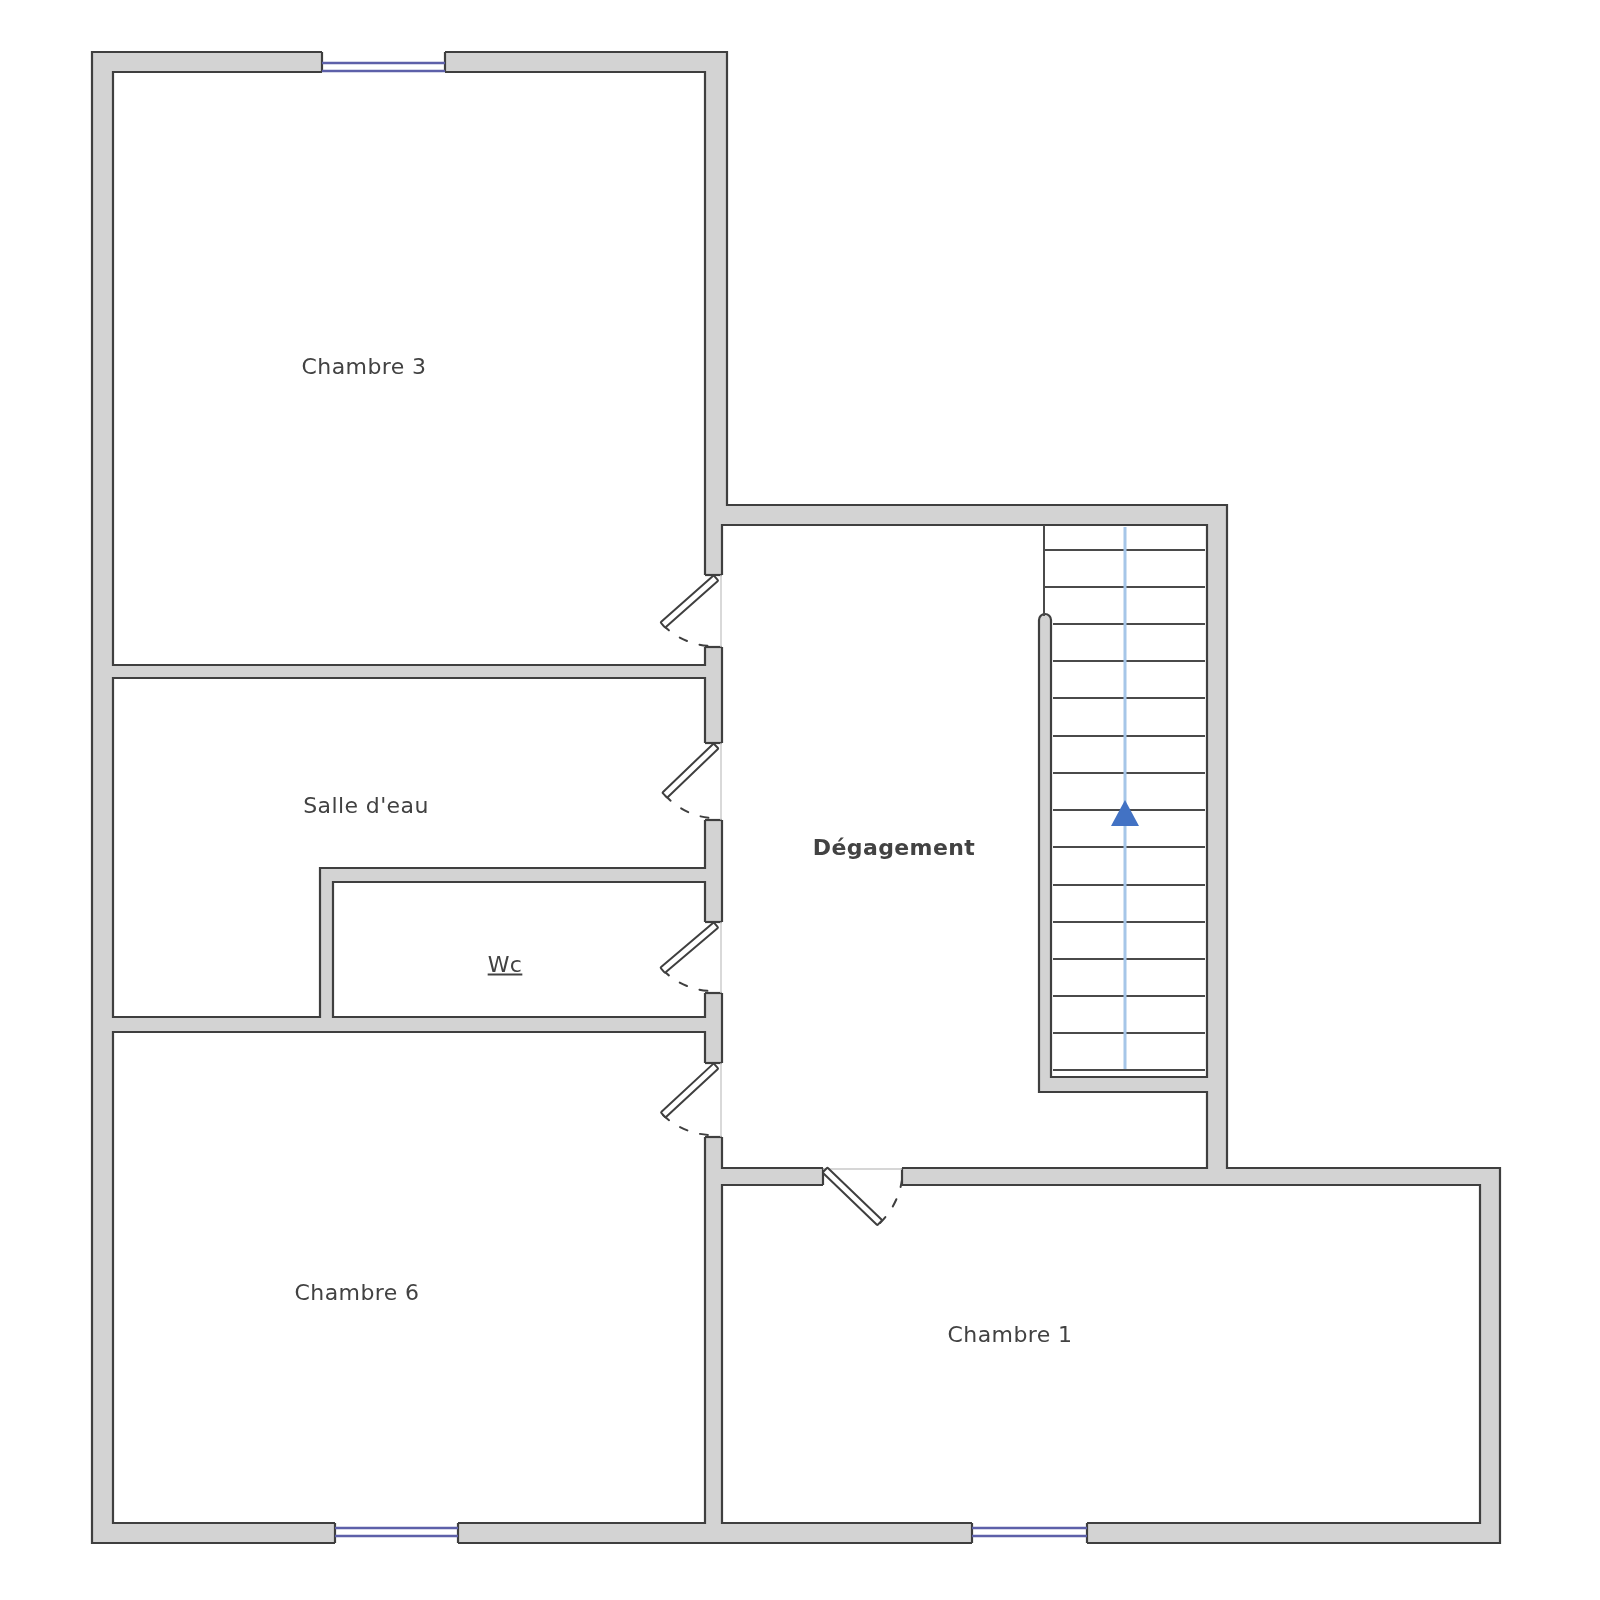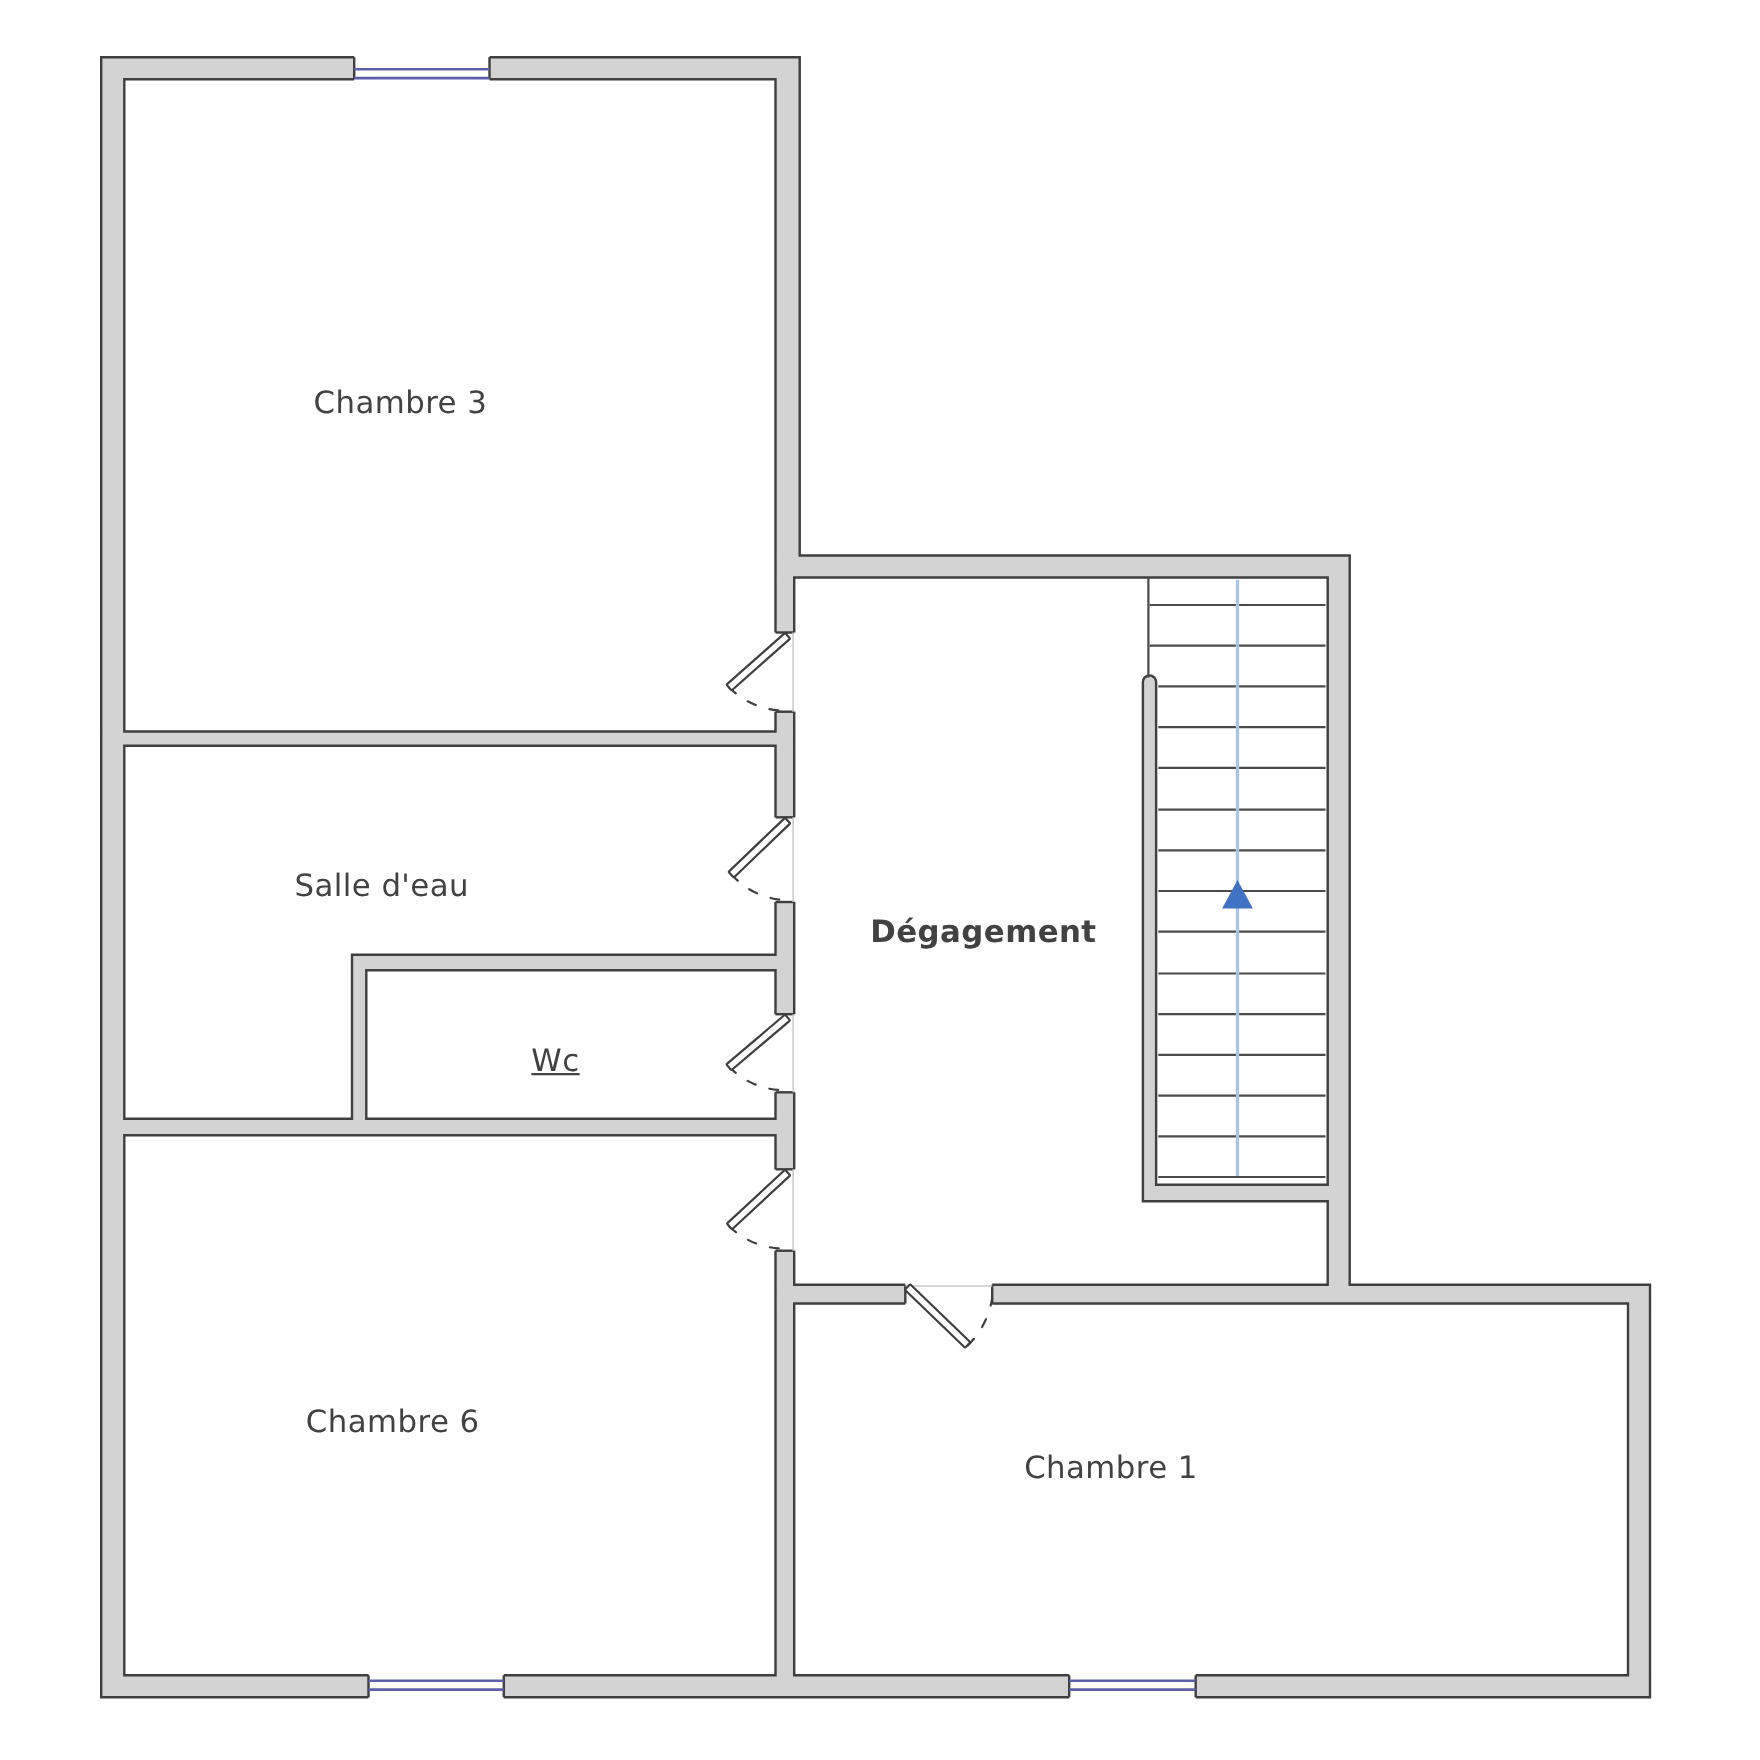--- a/index.html
+++ b/index.html
@@ -1,19 +1,19 @@
 <!DOCTYPE html>
 <html><head>
 <meta charset="utf-8">
 <style>
   html,body{margin:0;padding:0;background:#ffffff;}
   #canvas{position:relative;width:1600px;height:1600px;background:#ffffff;overflow:hidden;
           font-family:"DejaVu Sans", "Liberation Sans", sans-serif;}
   #plan-svg{position:absolute;left:0;top:0;width:1600px;height:1600px;}
-  .room-label{position:absolute;transform:translate(-50%,-50%);font-size:28px;
+  .room-label{position:absolute;transform:translate(-50%,-50%);font-size:22px;
               letter-spacing:0.4px;color:#424242;white-space:nowrap;}
 </style>
 </head>
 <body>
 
 <div id="canvas">
   <svg id="plan-svg" viewBox="0 0 1600 1600" xmlns="http://www.w3.org/2000/svg">
     <g>
         <path d="M92,52 H727 V505 H1227 V1168 H1500 V1543 H92 Z M113,72 H705 V665 H113 Z M113,678 H705 V868 H320 V1017 H113 Z M333,882 H705 V1017 H333 Z M113,1032 H705 V1523 H113 Z M722,525 H1207 V1077 H1051 V620 A6,6 0 0 0 1039,620 V1092 H1207 V1168 H722 Z M722,1185 H1480 V1523 H722 Z" fill="#d3d3d3" stroke="#3f3f3f" stroke-width="2.2" fill-rule="evenodd"></path>
       </g>
@@ -93,19 +93,19 @@
         </g>
         <path d="M 880 1223 A 77 77 0 0 0 902 1180" fill="none" stroke="#3f3f3f" stroke-width="2" stroke-dasharray="8 13" stroke-linecap="round"></path>
         <g transform="translate(825,1170) rotate(43.9)">
           <rect x="0" y="-3.5" width="76" height="7" rx="1" fill="#ffffff" stroke="#3f3f3f" stroke-width="2"></rect>
         </g>
       </g>
   </svg>
 
   <div>
     <div class="room-label" style="left: 364px; top: 366px; color: rgb(66, 66, 66);">Chambre 3</div>
-    <div class="room-label" style="left: 347px; top: 805px; color: rgb(66, 66, 66);">Salle d'eau</div>
+    <div class="room-label" style="left: 366px; top: 805px; color: rgb(66, 66, 66);">Salle d'eau</div>
     <div class="room-label" style="left: 505px; top: 964px; color: rgb(66, 66, 66); text-decoration: underline;">Wc</div>
     <div class="room-label" style="left: 894px; top: 847px; color: rgb(66, 66, 66); font-weight: bold;">Dégagement</div>
     <div class="room-label" style="left: 357px; top: 1292px; color: rgb(66, 66, 66);">Chambre 6</div>
     <div class="room-label" style="left: 1010px; top: 1334px; color: rgb(66, 66, 66); text-align: right;">Chambre 1</div>
   </div>
 </div>
 
 </body></html>

